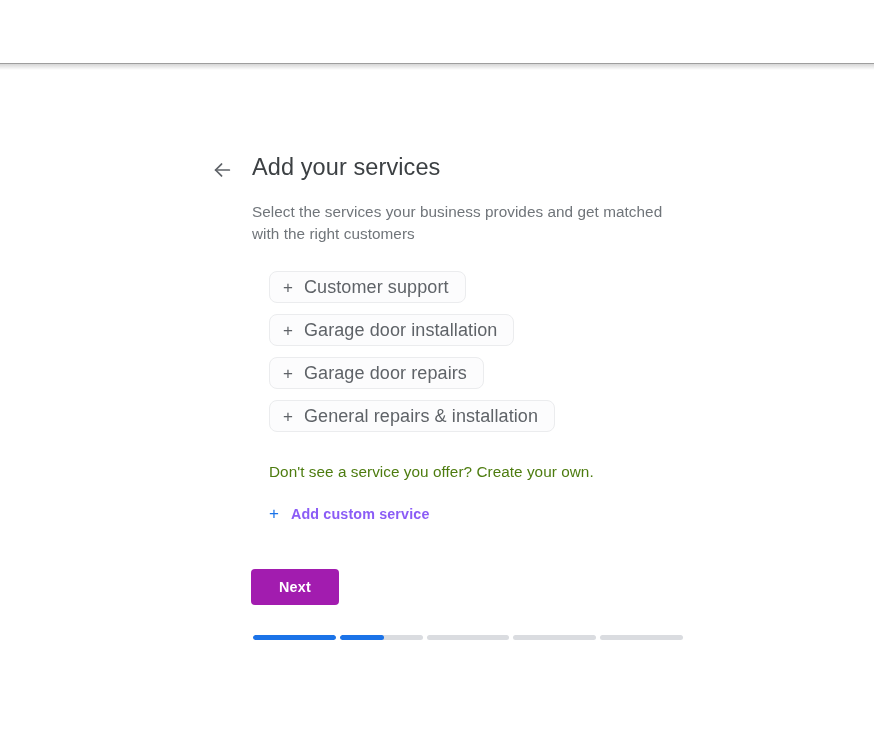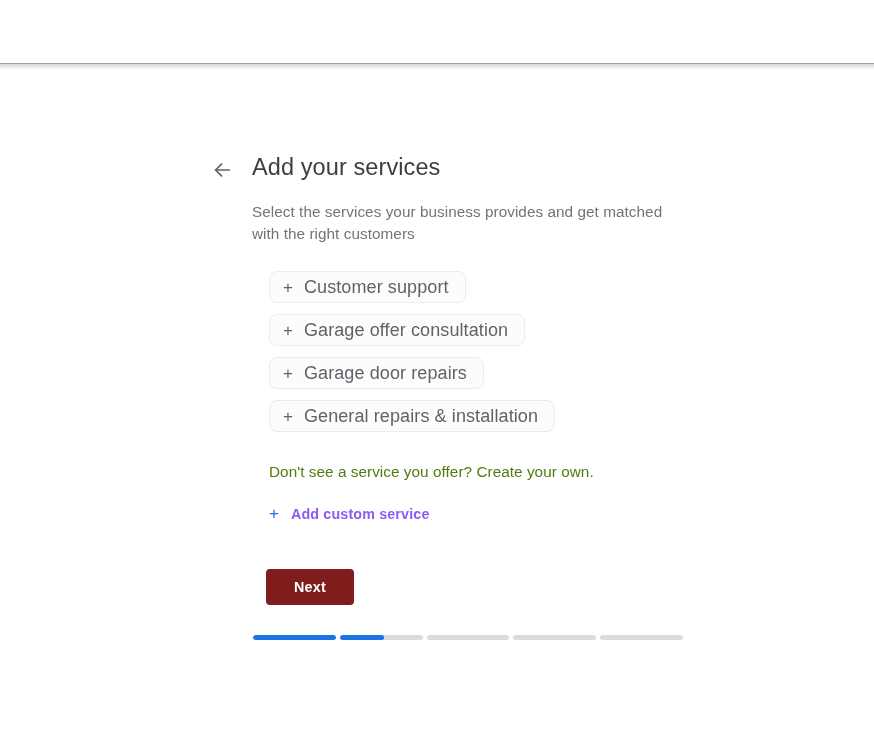--- a/index.html
+++ b/index.html
@@ -171,25 +171,25 @@
   }
   #add-custom-service .link-label {
     font-size: 14.3px;
     color: #8b5cf6;
     font-weight: bold;
     letter-spacing: 0.15px;
   }
 
   
   #next-button {
-    margin-left: 59px;
+    margin-left: 44px;
     margin-top: 46px;
     width: 88px;
     height: 36px;
-    background: #7f1d1d;
+    background: #a21caf;
     border: none;
     border-radius: 4px;
     color: #ffffff;
     font-size: 14.3px;
     font-weight: bold;
     letter-spacing: 0.25px;
     cursor: pointer;
     font-family: "Liberation Sans", sans-serif;
     display: flex;
     align-items: center;
@@ -247,21 +247,21 @@
 
     <div id="service-chips">
 
       <button class="service-chip">
         <span class="chip-plus">+</span>
         <span class="chip-label">Customer support</span>
       </button>
 
       <button class="service-chip">
         <span class="chip-plus">+</span>
-        <span class="chip-label">Garage offer consultation</span>
+        <span class="chip-label">Garage door installation</span>
       </button>
 
       <button class="service-chip">
         <span class="chip-plus">+</span>
         <span class="chip-label">Garage door repairs</span>
       </button>
 
       <button class="service-chip">
         <span class="chip-plus">+</span>
         <span class="chip-label">General repairs &amp; installation</span>

